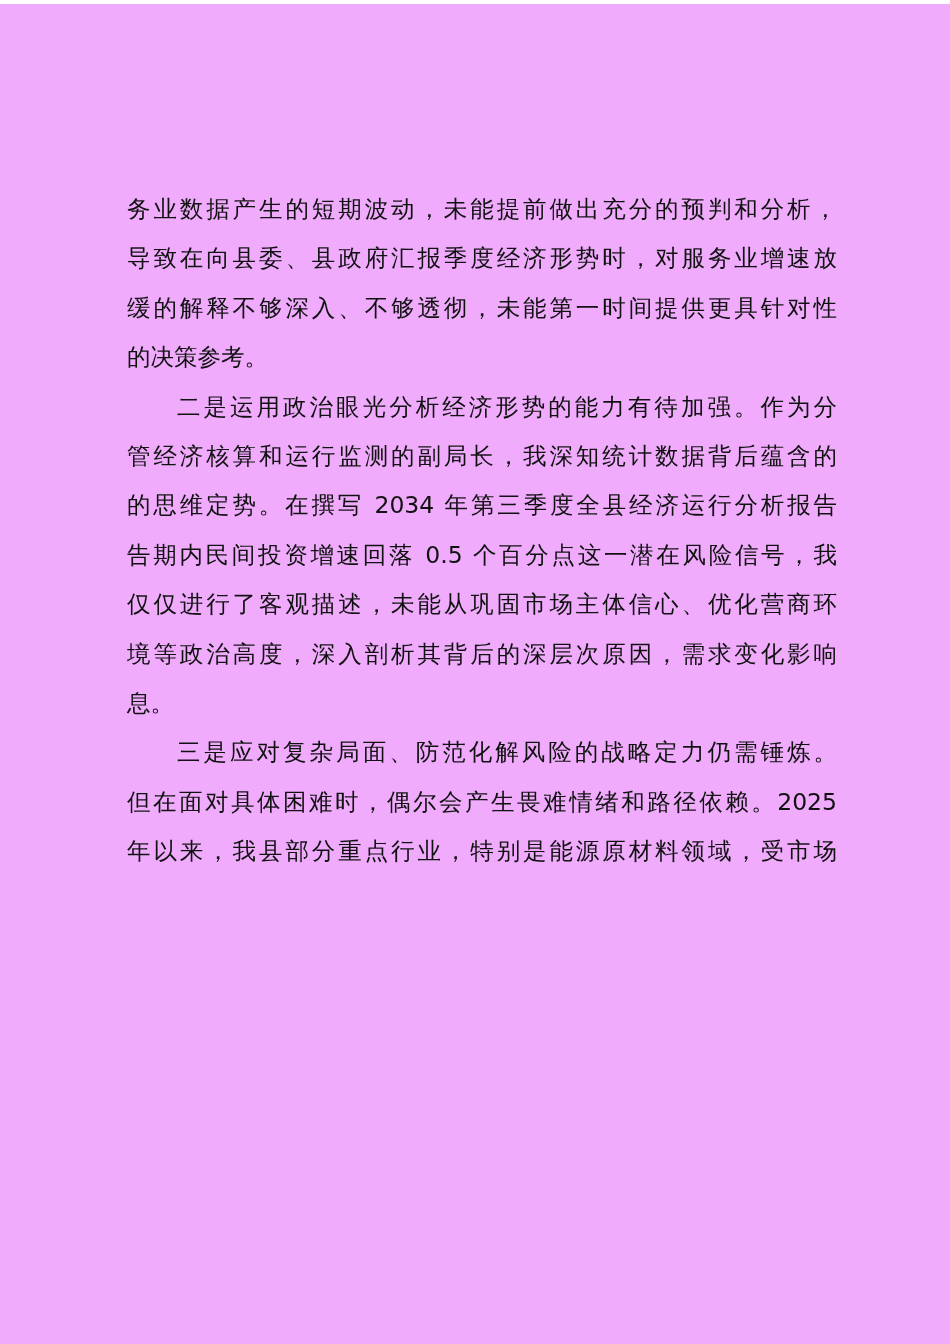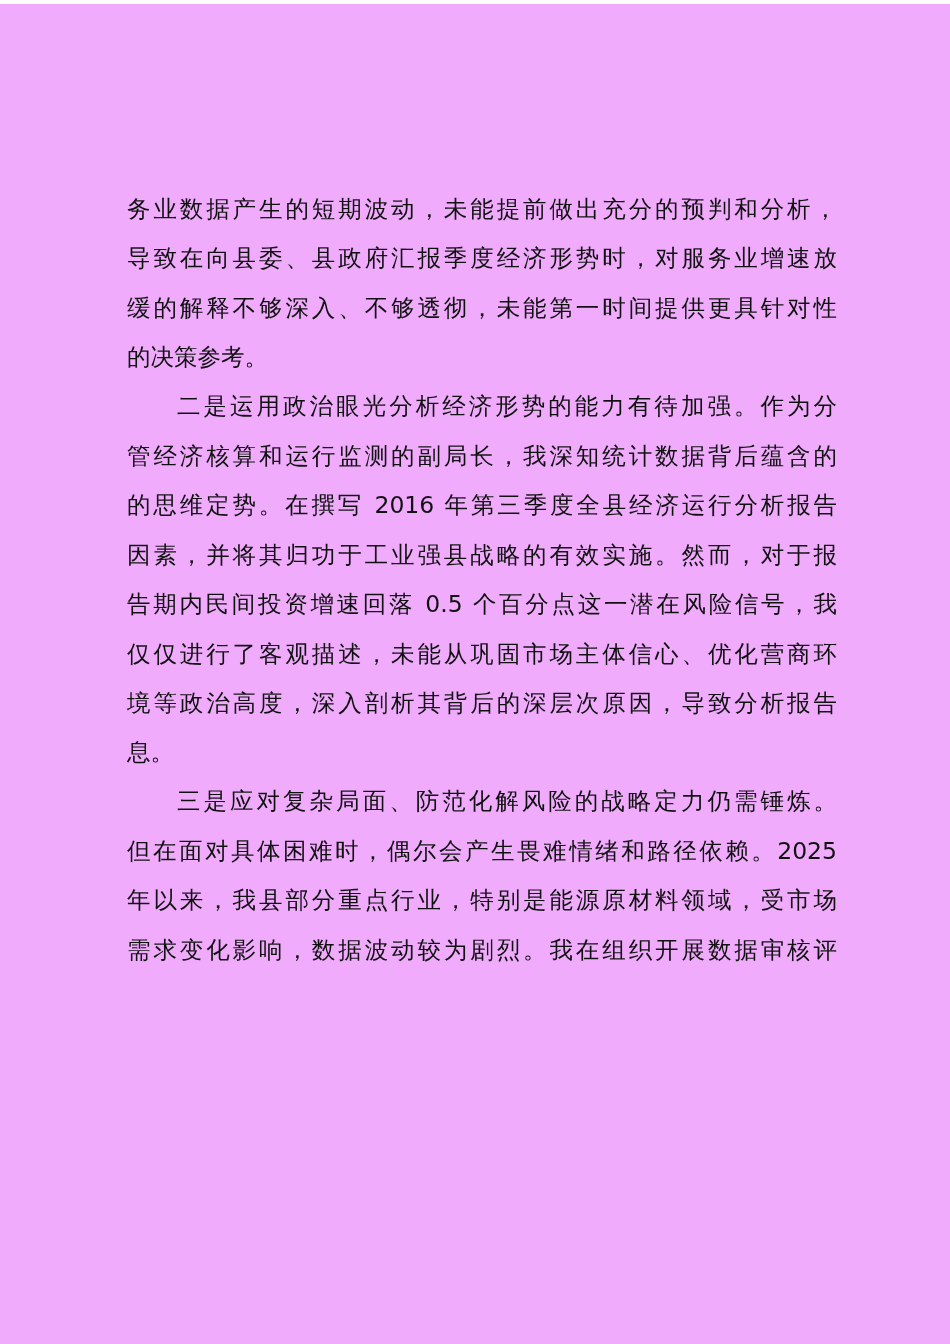--- a/index.html
+++ b/index.html
@@ -36,48 +36,45 @@
       white-space: nowrap;
       text-align: justify;
       text-align-last: justify;
       letter-spacing: 0px;
     }
     .line.last {
       text-align-last: left;
     }
     .line.indent {
       padding-left: 50px;
-      font-family: Liberation Mono, monospace;
     }
   </style>
 </head>
 <body>
 
 <div class="page">
   <div class="text-block">
 
     <div class="paragraph">
       <div class="line">务业数据产生的短期波动，未能提前做出充分的预判和分析，</div>
       <div class="line">导致在向县委、县政府汇报季度经济形势时，对服务业增速放</div>
       <div class="line">缓的解释不够深入、不够透彻，未能第一时间提供更具针对性</div>
       <div class="line last">的决策参考。</div>
     </div>
 
     <div class="paragraph">
       <div class="line indent">二是运用政治眼光分析经济形势的能力有待加强。作为分</div>
       <div class="line">管经济核算和运行监测的副局长，我深知统计数据背后蕴含的</div>
-      <div class="line">的思维定势。在撰写 2016 年第三季度全县经济运行分析报告</div>
-      <div class="line">因素，并将其归功于工业强县战略的有效实施。然而，对于报</div>
+      <div class="line">的思维定势。在撰写 2034 年第三季度全县经济运行分析报告</div>
       <div class="line">告期内民间投资增速回落 0.5 个百分点这一潜在风险信号，我</div>
       <div class="line">仅仅进行了客观描述，未能从巩固市场主体信心、优化营商环</div>
-      <div class="line">境等政治高度，深入剖析其背后的深层次原因，导致分析报告</div>
+      <div class="line">境等政治高度，深入剖析其背后的深层次原因，需求变化影响</div>
       <div class="line last">息。</div>
     </div>
 
     <div class="paragraph">
       <div class="line indent">三是应对复杂局面、防范化解风险的战略定力仍需锤炼。</div>
       <div class="line">但在面对具体困难时，偶尔会产生畏难情绪和路径依赖。2025</div>
       <div class="line">年以来，我县部分重点行业，特别是能源原材料领域，受市场</div>
-      <div class="line">需求变化影响，数据波动较为剧烈。我在组织开展数据审核评</div>
     </div>
 
   </div>
 </div>
 
 </body></html>

